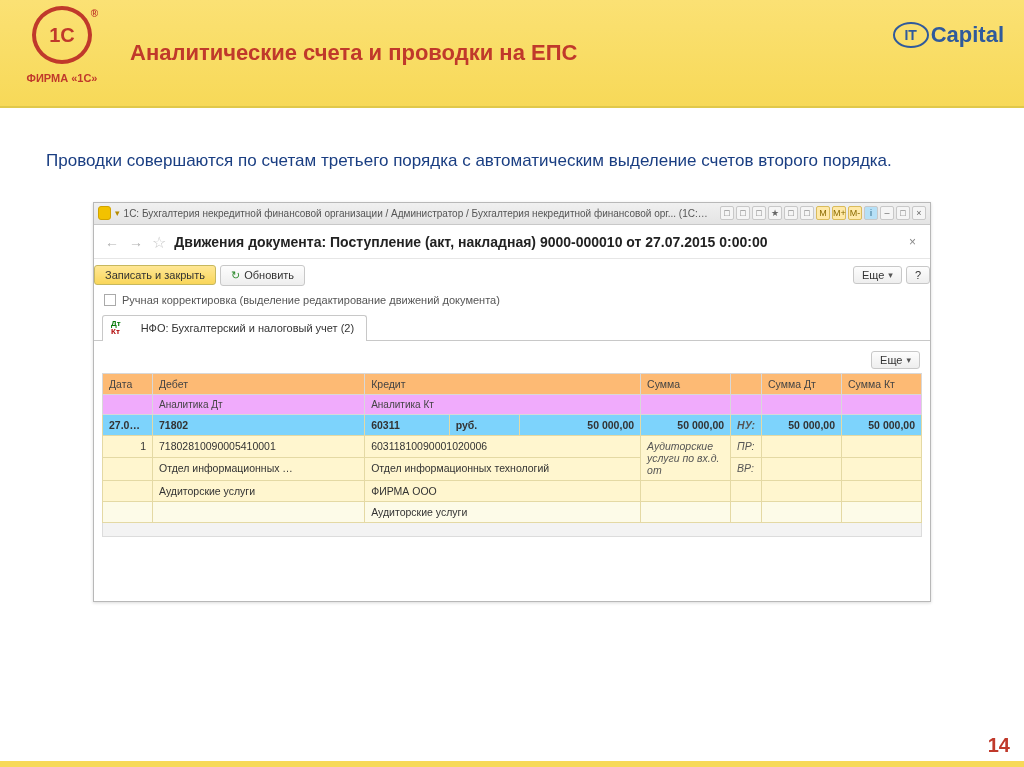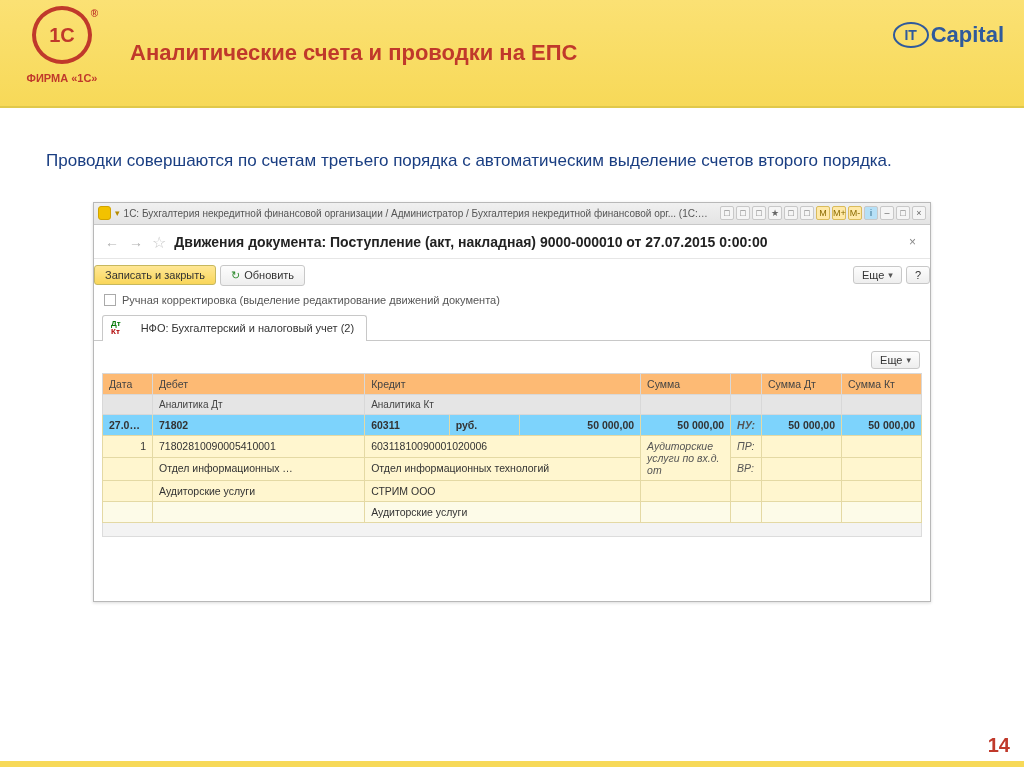--- a/index.html
+++ b/index.html
@@ -122,21 +122,21 @@
   .grid {
     width:100%; border:1px solid #d0d0d0; border-collapse:collapse; font-size:10.5px;
   }
   .grid th {
     background:#fdba74; border:1px solid #d8d8d8; padding:4px 6px; text-align:left; font-weight:normal; color:#444;
   }
   .grid td {
     border:1px solid #e4d9a4; padding:4px 6px; vertical-align:top;
     background:#fff6cf;
   }
-  .grid tr.head2 th { background:#e5e5e5; font-size:10px;}
+  .grid tr.head2 th { background:#f0abfc; font-size:10px;}
   .grid td.num { text-align:right; white-space:nowrap;}
   .grid td.ital { font-style:italic; color:#555;}
   .grid td.lbl { font-style:italic; color:#555; white-space:nowrap;}
   .grid td.first { background:#7dd3fc; font-weight:bold;}
   .grid td.white { background:#fdfbe8;}
   .scroll-stub { height:14px; border:1px solid #dcdcdc; border-top:none; background:#f3f3f3;}
 </style>
 </head>
 <body>
 
@@ -270,21 +270,21 @@
           <td></td>
           <td colspan="2">Отдел информационных …</td>
           <td colspan="3">Отдел информационных технологий</td>
           <td class="lbl">ВР:</td>
           <td></td>
               <td></td>
         </tr>
         <tr>
           <td></td>
           <td colspan="2">Аудиторские услуги</td>
-          <td colspan="3">СТРИМ ООО</td>
+          <td colspan="3">ФИРМА ООО</td>
           <td></td>
               <td></td>
               <td></td>
               <td></td>
         </tr>
         <tr>
           <td class="white"></td>
           <td class="white" colspan="2"></td>
           <td class="white" colspan="3">Аудиторские услуги</td>
           <td class="white"></td>

